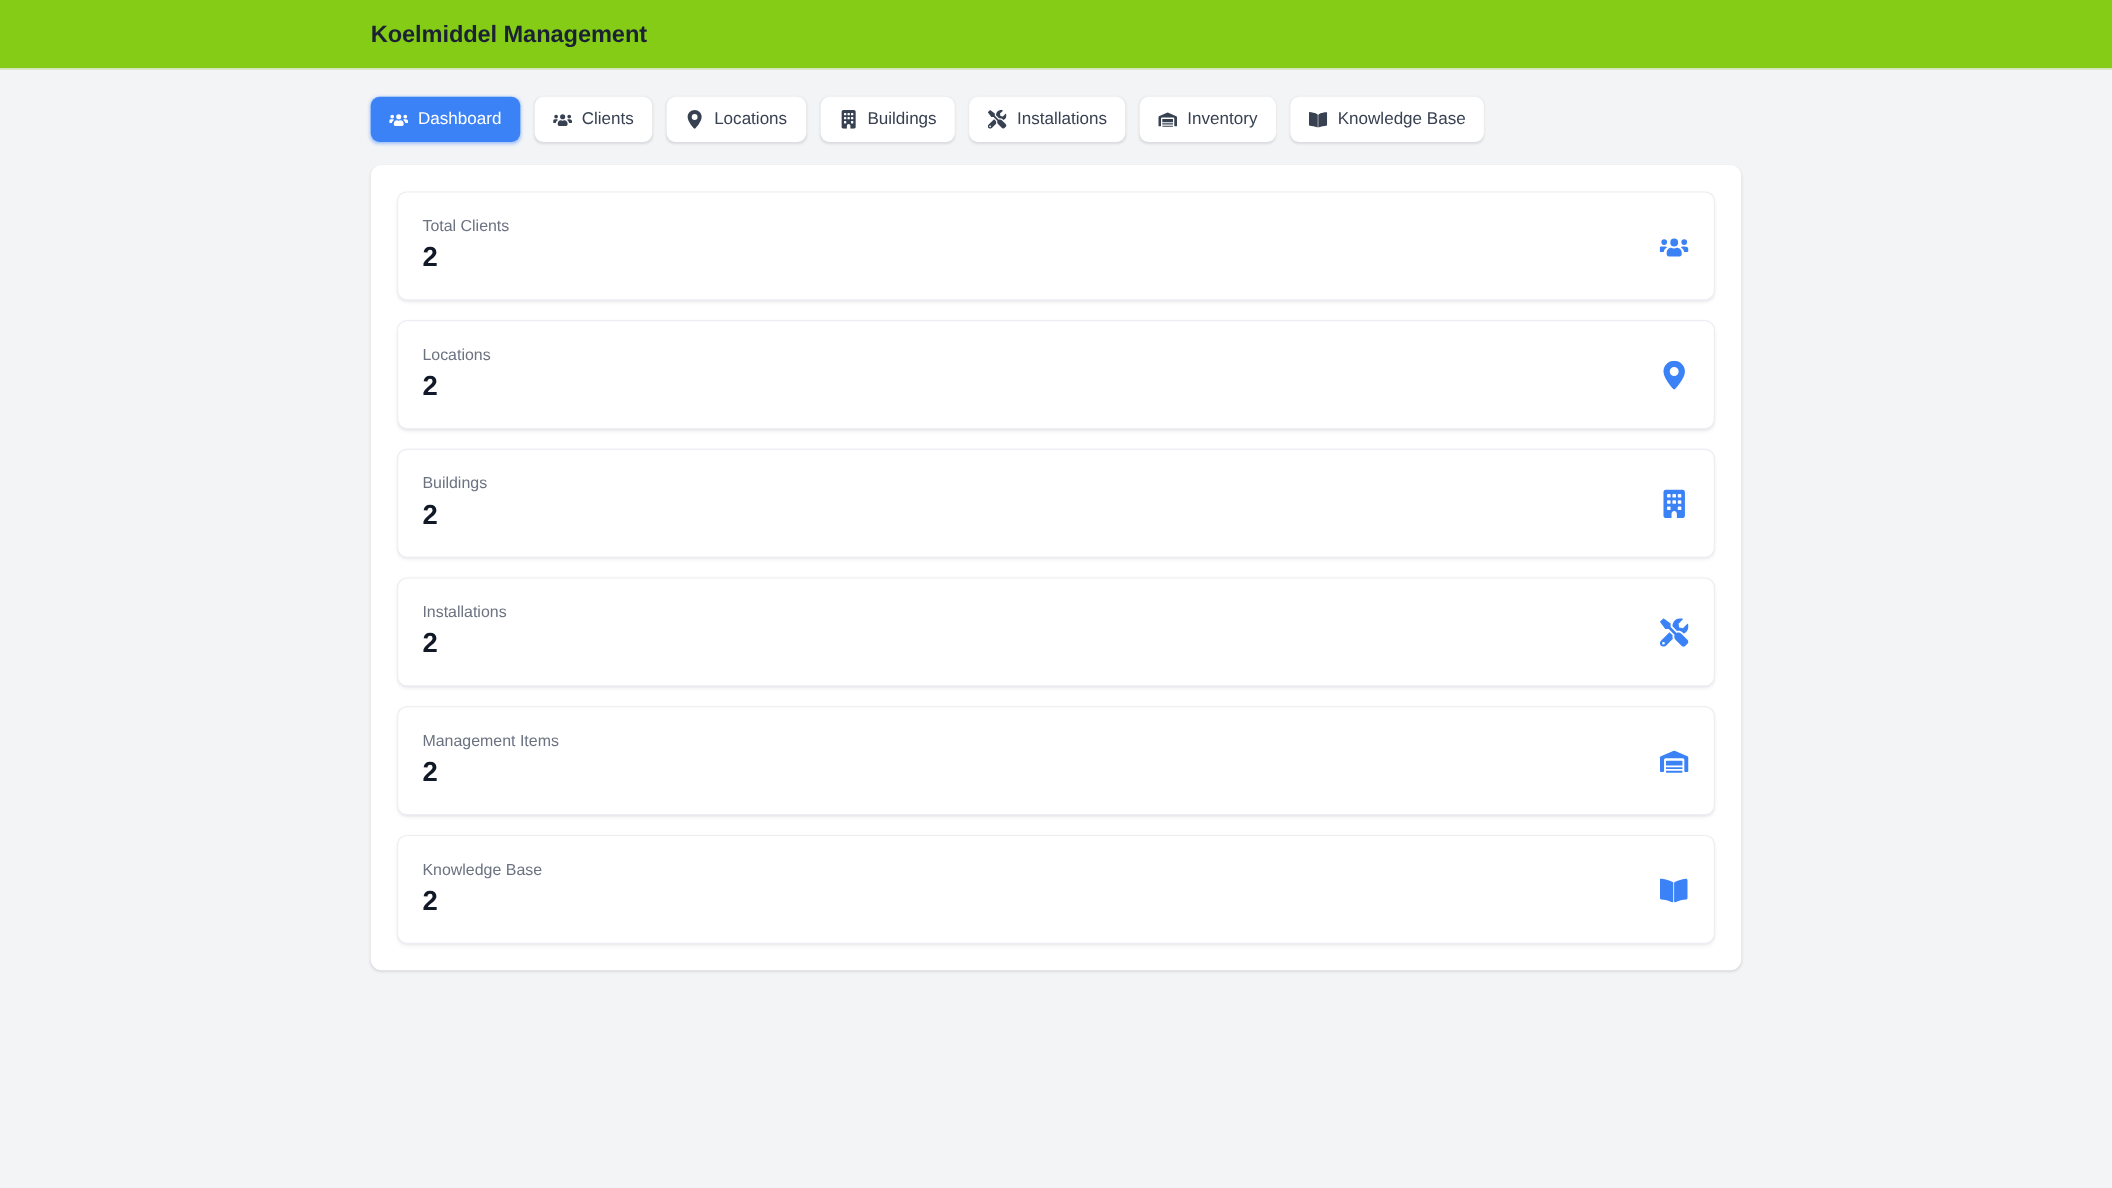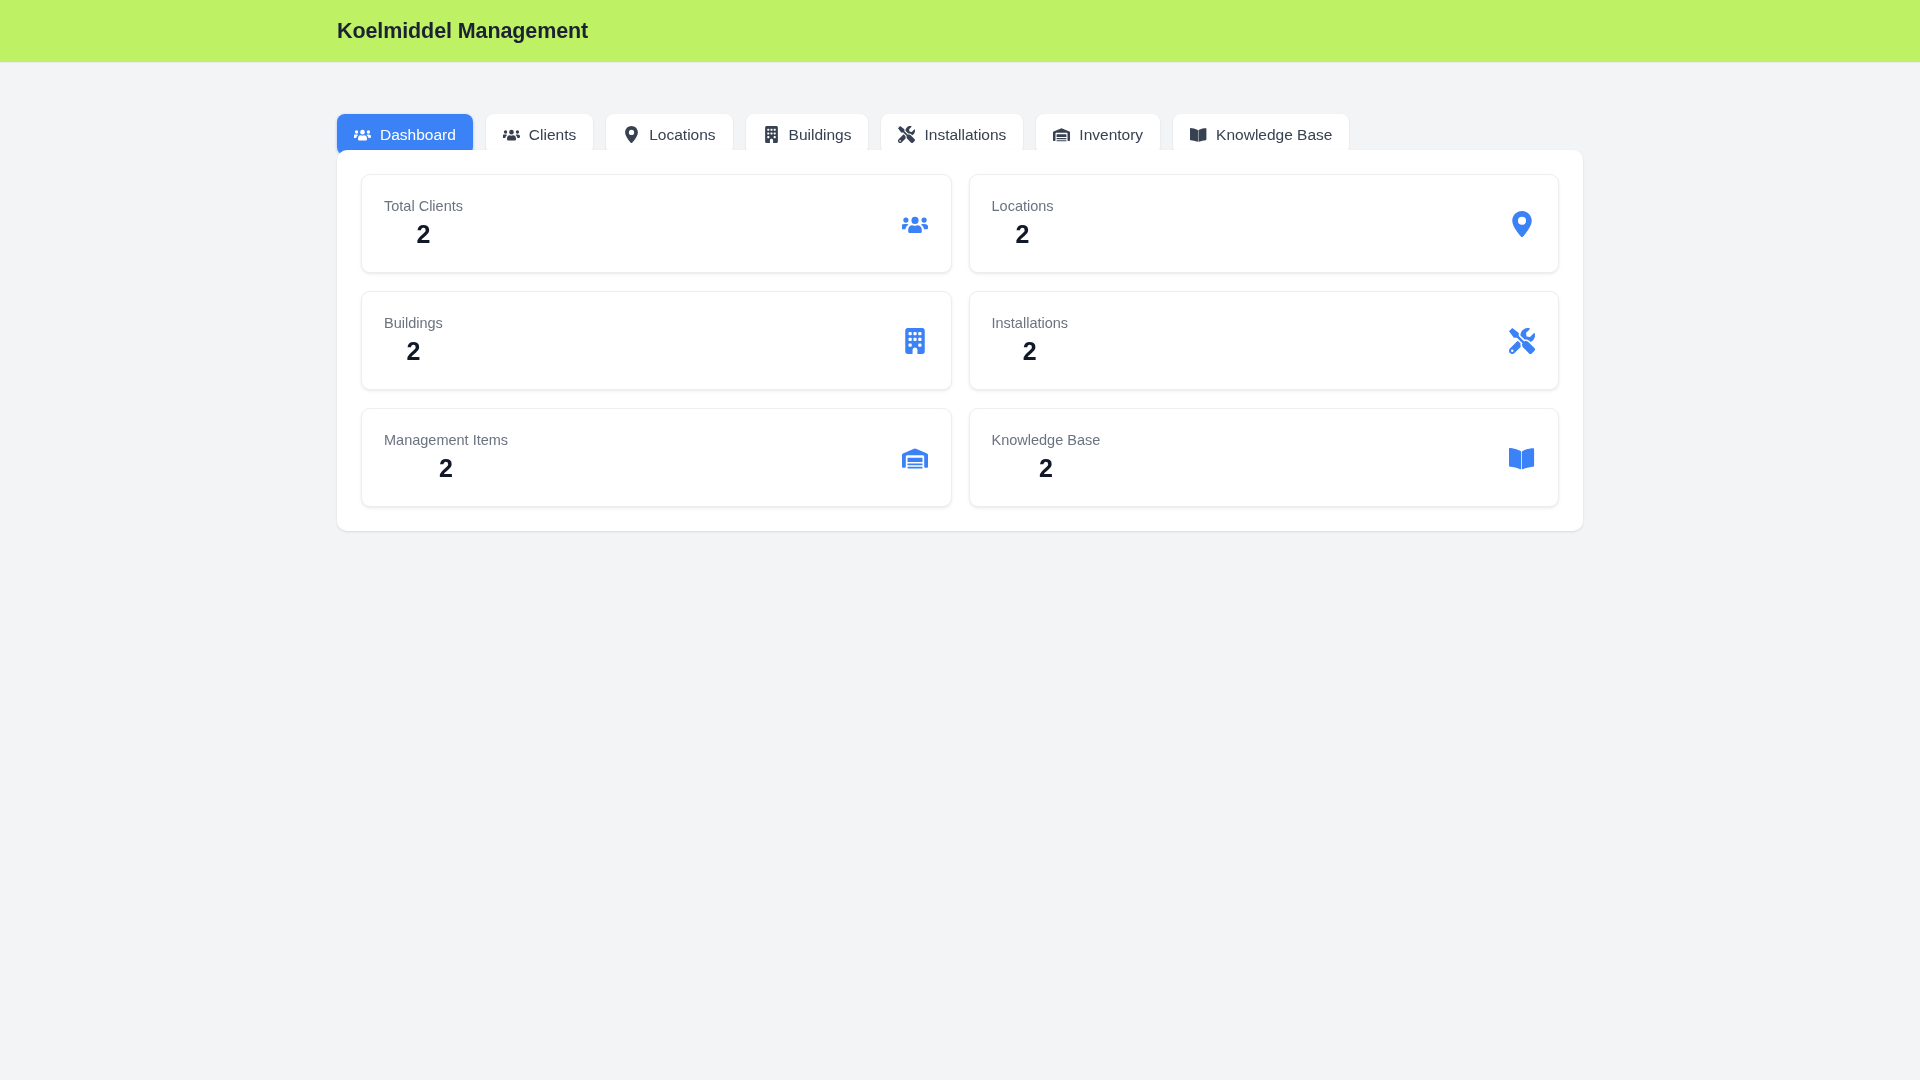--- a/index.html
+++ b/index.html
@@ -7,21 +7,21 @@
     width: 1920px; height: 1080px;
     background: #f3f4f6;
     font-family: "Liberation Sans", sans-serif;
     -webkit-font-smoothing: antialiased;
   }
   .page { width: 1920px; height: 1080px; position: relative; overflow: hidden; }
 
   
   .header {
     height: 63px;
-    background: #bef264;
+    background: #84cc16;
     border-bottom: 1px solid #e9eaed;
     display: flex;
     align-items: center;
     padding-left: 337px;
   }
   .header-title {
     font-size: 21.5px;
     font-weight: 700;
     color: #1b2233;
     letter-spacing: -0.1px;
@@ -42,21 +42,20 @@
     gap: 9px;
     padding: 0 17px;
     border-radius: 8px;
     background: #ffffff;
     color: #374151;
     font-size: 15.5px;
     font-weight: 400;
     white-space: nowrap;
     cursor: pointer;
     box-shadow: 0 1px 2px rgba(16,24,40,0.06), 0 1px 3px rgba(16,24,40,0.05);
-    margin-top: 26px;
   }
   .tab.active {
     background: #3b82f6;
     color: #ffffff;
     box-shadow: 0 1px 3px rgba(59,130,246,0.45);
   }
   .tab .tico { display: flex; align-items: center; justify-content: center; width: 17px; height: 17px; flex: none; }
   .tab .tico svg { width: 17px; height: 17px; fill: currentColor; display: block; }
 
   
@@ -65,23 +64,22 @@
     top: 150px;
     left: 337px;
     width: 1246px;
     background: #ffffff;
     border-radius: 10px;
     padding: 24px;
     box-shadow: 0 1px 2px rgba(16,24,40,0.05), 0 1px 3px rgba(16,24,40,0.06);
   }
   .cards {
     display: grid;
-    grid-template-columns: repeat(2, 1fr);
+    grid-template-columns: repeat(1, 1fr);
     gap: 18px 17px;
-    text-align: center;
   }
   .card {
     position: relative;
     background: #ffffff;
     border: 1px solid #eceef1;
     border-radius: 9px;
     height: 99px;
     padding: 20px 22px;
     display: flex;
     align-items: center;

